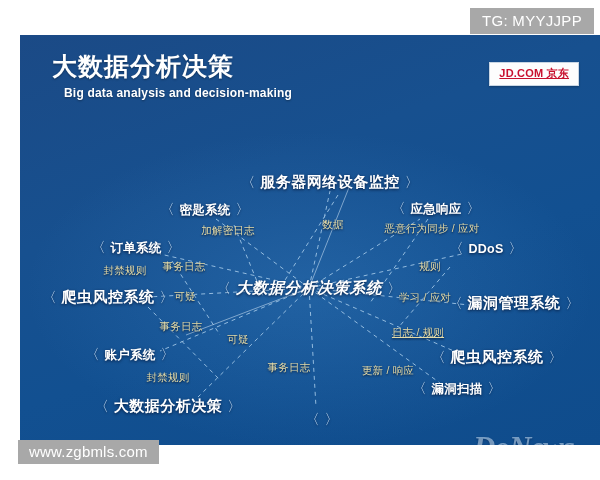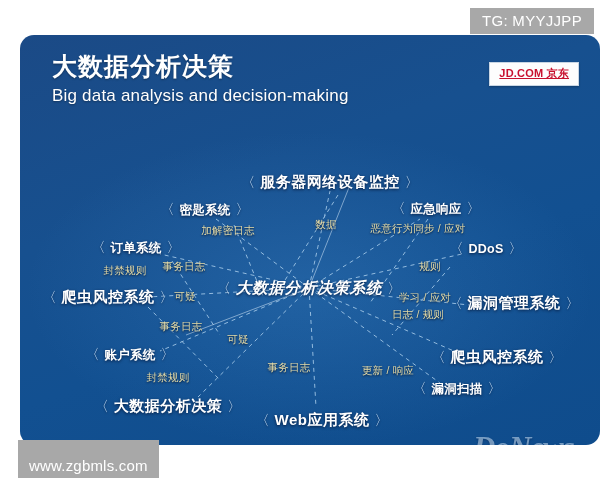--- a/index.html
+++ b/index.html
@@ -7,37 +7,37 @@
     width:600px;height:480px;overflow:hidden;background:#ffffff;
     font-family:"Liberation Sans","DejaVu Sans",sans-serif;
   }
   #stage{position:relative;width:600px;height:480px;background:#ffffff;}
 
   
   #slide{
     position:absolute;left:20px;top:35px;width:580px;height:410px;
     background:linear-gradient(160deg,#1b4a86 0%,#17508f 35%,#125091 60%,#0f4c8c 100%);
     overflow:hidden;
-    border-radius:14px;
   }
   #slide::before{
     content:"";position:absolute;inset:0;
     background:radial-gradient(ellipse 70% 55% at 50% 62%, rgba(70,140,205,.30) 0%, rgba(30,85,150,0) 70%);
     pointer-events:none;
   }
 
   
   .hdr{position:absolute;left:32px;top:18px;z-index:6;}
   .hdr .cn{
     font-size:25px;font-weight:bold;color:#ffffff;letter-spacing:1px;line-height:1.1;
     text-shadow:0 1px 2px rgba(0,0,0,.35);
   }
   .hdr .en{
-    margin-top:5px;font-size:17px;font-weight:normal;color:#ffffff;letter-spacing:.2px;
+    margin-top:5px;font-size:12px;font-weight:bold;color:#ffffff;letter-spacing:.2px;
     text-shadow:0 1px 2px rgba(0,0,0,.35);
+    margin-left:12px;
   }
   .logo{
     position:absolute;right:21px;top:27px;z-index:6;
     background:#fdfdfd;border:1px solid #c9d6e4;
     padding:3px 9px 4px 9px;
     font-size:11px;font-weight:bold;color:#c8102e;letter-spacing:.2px;
     box-shadow:0 1px 2px rgba(0,0,0,.25);
     white-space:nowrap;
     text-decoration:underline;
   }
@@ -79,21 +79,21 @@
     pointer-events:none;
   }
   .wm-tg{
     position:absolute;left:452px;top:8px;z-index:9;
     background:#a8a8a8;color:#ffffff;
     padding:4px 12px 5px 12px;font-size:15px;letter-spacing:.3px;margin-left:18px;
   }
   .wm-site{
     position:absolute;left:18px;top:440px;z-index:9;
     background:#a8a8a8;color:#ffffff;
-    padding:17px 11px 4px 11px;font-size:15px;letter-spacing:.2px;
+    padding:3px 11px 4px 11px;font-size:15px;letter-spacing:.2px;
   }
 </style>
 </head>
 <body>
 
 <div id="stage">
 
   <div id="slide">
 
     <svg id="lines" viewBox="0 0 580 410" preserveAspectRatio="none" aria-hidden="true">
@@ -160,21 +160,20 @@
           <span class="txt">账户系统</span>
           <span class="br">〉</span>
         </div>
         <div class="node lat" style="left: 148px; top: 371px;">
           <span class="br">〈</span>
           <span class="txt">大数据分析决策</span>
           <span class="br">〉</span>
         </div>
         <div class="node lat" style="left: 302px; top: 385px;">
           <span class="br">〈</span>
-          <span class="txt">Web应用系统</span>
           <span class="br">〉</span>
         </div>
         <div class="node" style="left: 437px; top: 354px;">
           <span class="br">〈</span>
           <span class="txt">漏洞扫描</span>
           <span class="br">〉</span>
         </div>
         <div class="node lat" style="left: 477px; top: 322px;">
           <span class="br">〈</span>
           <span class="txt">爬虫风控系统</span>
@@ -196,25 +195,25 @@
           <span class="br">〉</span>
         </div>
         <div class="edge-label" style="left: 208px; top: 196px;">加解密日志</div>
         <div class="edge-label" style="left: 105px; top: 236px;">封禁规则</div>
         <div class="edge-label" style="left: 164px; top: 232px;">事务日志</div>
         <div class="edge-label" style="left: 165px; top: 262px;">可疑</div>
         <div class="edge-label" style="left: 161px; top: 292px;">事务日志</div>
         <div class="edge-label" style="left: 218px; top: 305px;">可疑</div>
         <div class="edge-label" style="left: 148px; top: 343px;">封禁规则</div>
         <div class="edge-label" style="left: 269px; top: 333px;">事务日志</div>
-        <div class="edge-label" style="left: 306px; top: 190px;">数据</div>
-        <div class="edge-label" style="left: 398px; top: 194px;">恶意行为同步 / 应对</div>
+        <div class="edge-label" style="left: 313px; top: 190px;">数据</div>
+        <div class="edge-label" style="left: 412px; top: 194px;">恶意行为同步 / 应对</div>
         <div class="edge-label" style="left: 410px; top: 232px;">规则</div>
         <div class="edge-label" style="left: 405px; top: 263px;">学习 / 应对</div>
-        <div class="edge-label" style="left: 398px; top: 280px;">日志 / 规则</div>
+        <div class="edge-label" style="left: 398px; top: 298px; text-decoration: underline;">日志 / 规则</div>
         <div class="edge-label" style="left: 368px; top: 336px;">更新 / 响应</div>
       </div>
 
     <div class="wm-donews">DoNews</div>
   </div>
 
   <div class="wm-tg">TG: MYYJJPP</div>
   <div class="wm-site">www.zgbmls.com</div>
 
 </div>

